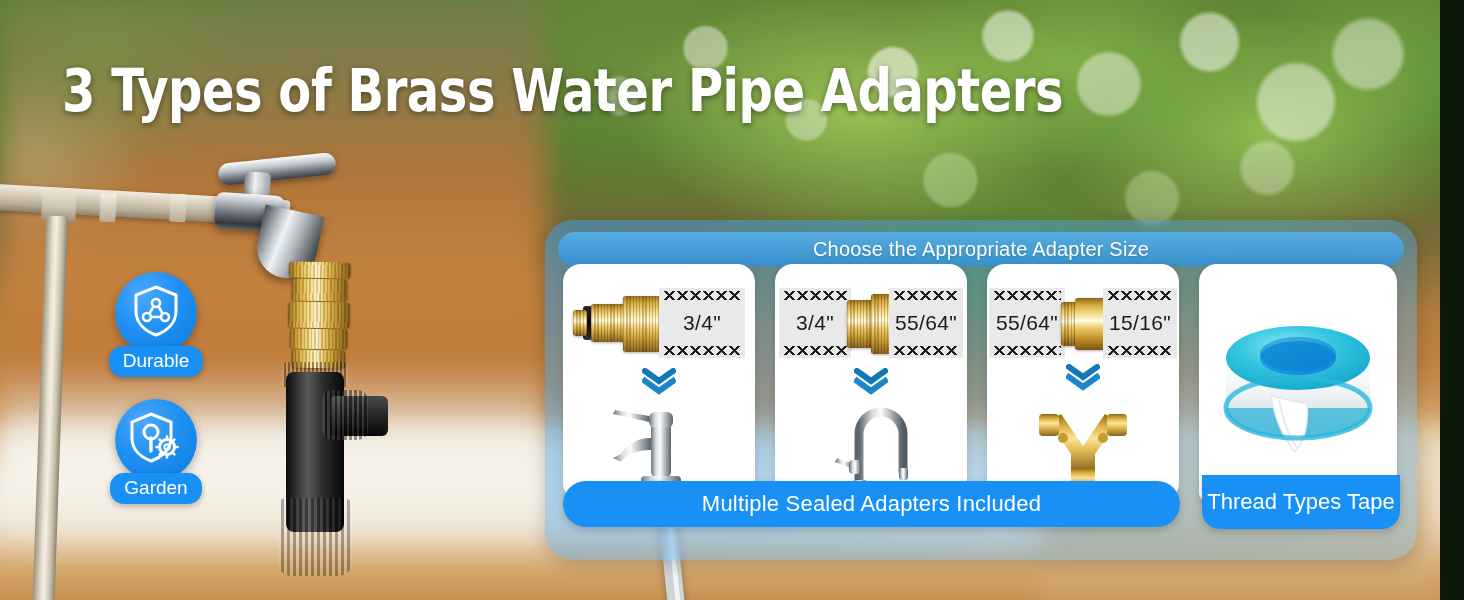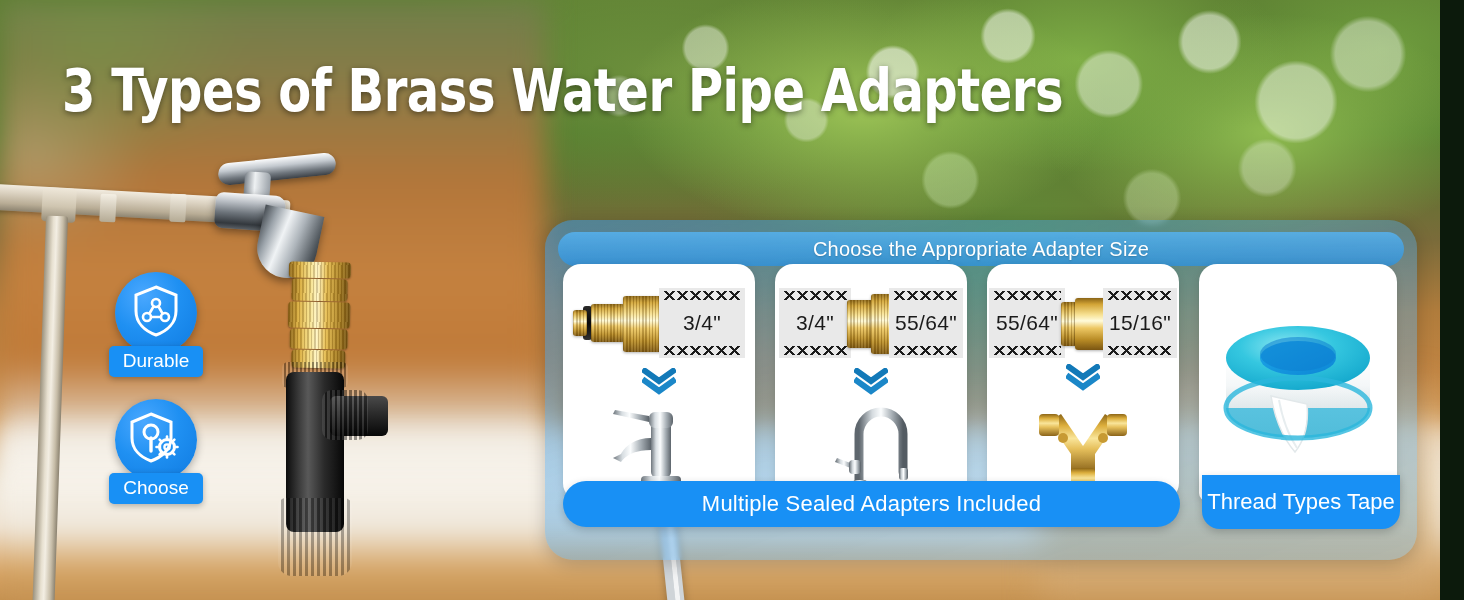--- a/index.html
+++ b/index.html
@@ -218,21 +218,21 @@
     border-radius: 50%;
     background: radial-gradient(circle at 35% 28%, #4aa8ff 0%, #1f90f2 45%, #0f7ae0 100%);
     box-shadow: 0 3px 9px rgba(0,0,0,.3);
     display: flex; align-items: center; justify-content: center;
   }
   .badge-label {
     margin: -8px auto 0;
     display: block;
     width: max-content;
     padding: 4px 14px 5px;
-    border-radius: 5px;
+    border-radius: 14px;
     background: #1890f5;
     color: #ffffff;
     font-size: 19px;
     text-align: center;
     box-shadow: 0 2px 6px rgba(0,0,0,.28);
   }
 
   
   .panel {
     position: absolute; left: 545px; top: 192px;
@@ -416,21 +416,21 @@
                   <path d="M7 0 H10.5"></path>
                 <path d="M-7.4 -7.4 L-5 -5"></path>
                   <path d="M5 5 L7.4 7.4"></path>
                 <path d="M7.4 -7.4 L5 -5"></path>
                   <path d="M-5 5 L-7.4 7.4"></path>
               </g>
             </g>
           </svg>
         </span>
       </div>
-      <span class="badge-label">Choose</span>
+      <span class="badge-label">Garden</span>
     </div>
 
   </div>
 
   <div class="panel">
 
     <div class="panel-header">
       <span>Choose the Appropriate Adapter Size</span>
     </div>
 

